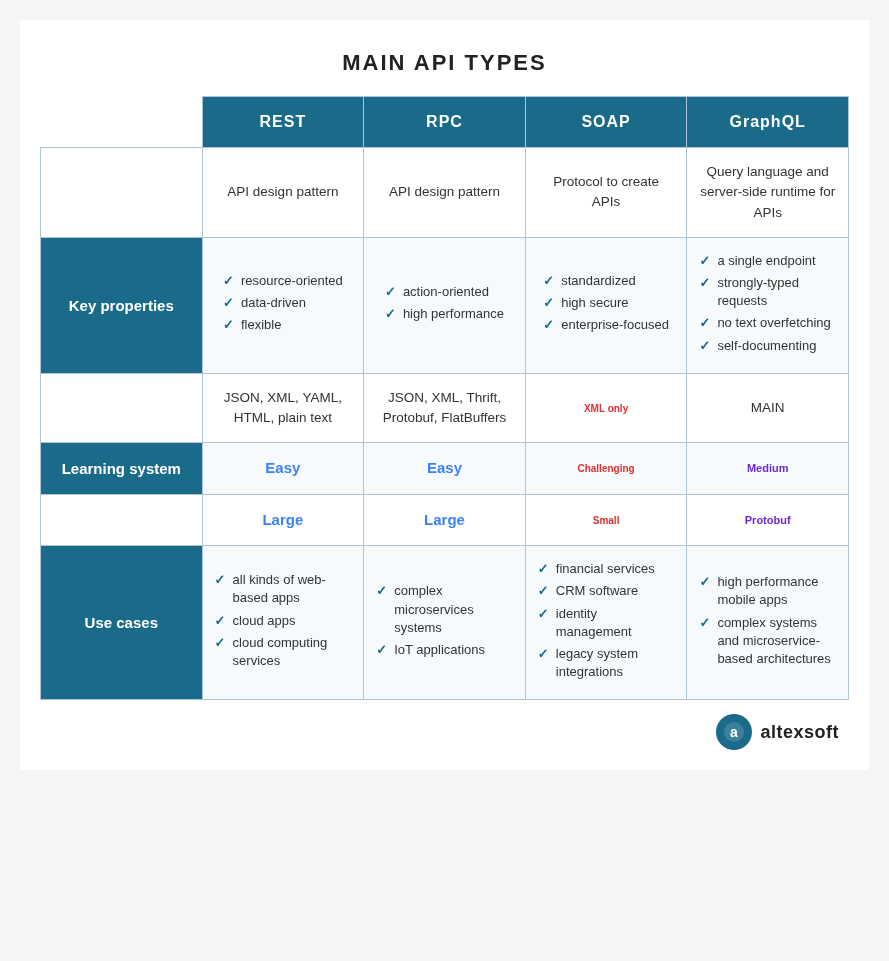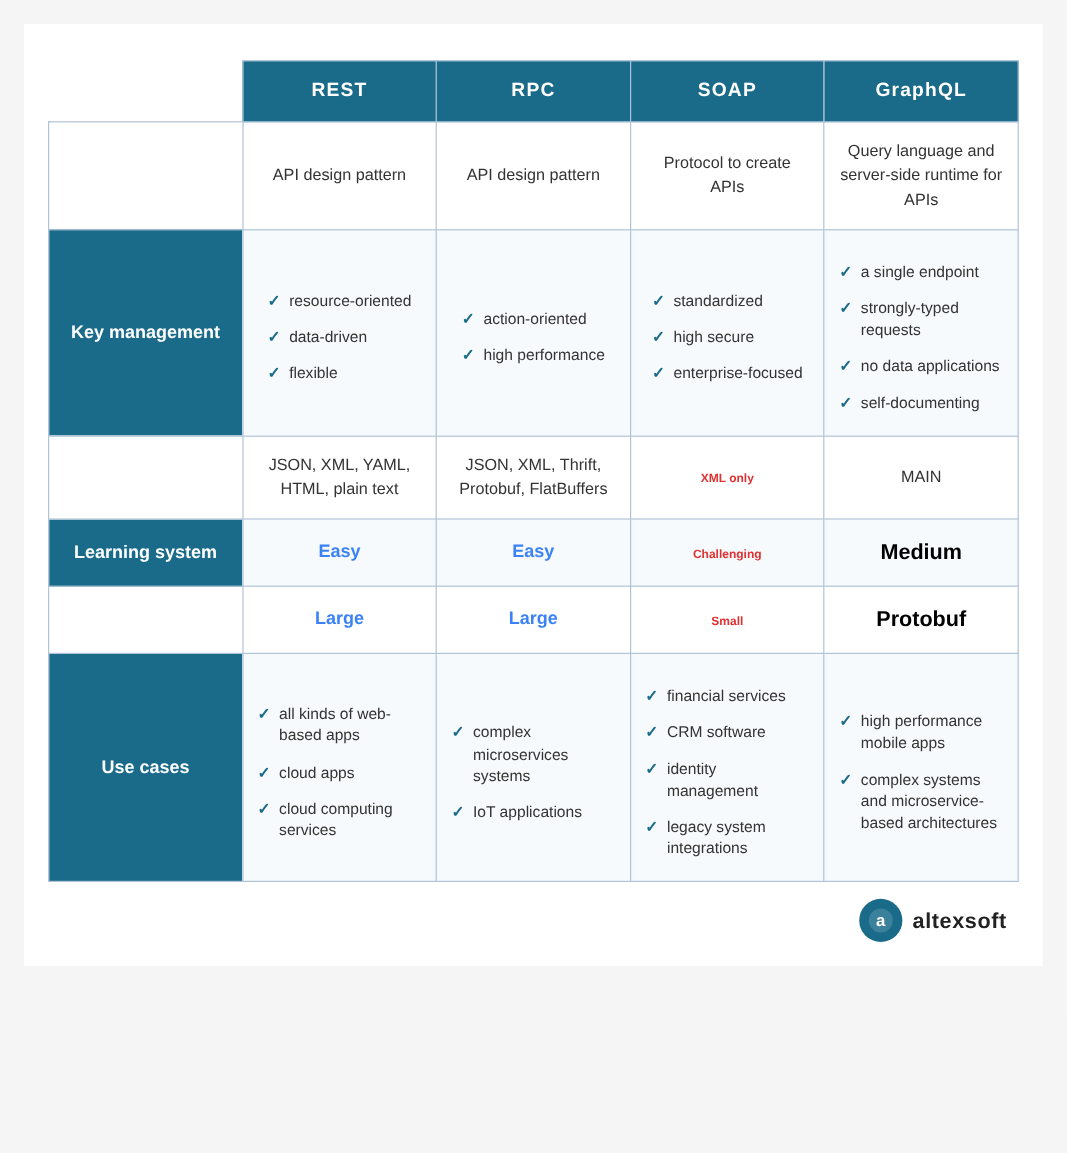--- a/index.html
+++ b/index.html
@@ -75,33 +75,32 @@
       display: inline-block;
       padding: 0;
     }
     .check-list li {
       position: relative;
       padding-left: 18px;
       margin-bottom: 4px;
       font-size: 13px;
       line-height: 1.4;
       color: #333;
-      margin-top: 12px;
     }
     .check-list li::before {
       content: '✓';
       position: absolute;
       left: 0;
       color: #1a6b8a;
       font-weight: 700;
     }
     
     .green { color: #3b82f6; font-weight: 600; font-size: 15px; }
     .red { color: #e03030; font-weight: 600; font-size: 10px; }
-    .orange { color: #000000; font-weight: 600; font-size: 18px; }
+    .orange { color: #6d28d9; font-weight: 600; font-size: 11px; }
 
     
     .comparison-table tbody tr:nth-child(odd) td.data-cell,
     .comparison-table tbody tr:nth-child(odd) .row-label {
       background: #fff;
     }
     .comparison-table tbody tr:nth-child(even) td.data-cell {
       background: #f7fafc;
     }
     .comparison-table tbody tr:nth-child(even) .row-label {
@@ -137,45 +136,46 @@
       font-size: 18px;
       font-weight: 600;
       color: #222;
       letter-spacing: 0.5px;
     }
   </style>
 </head>
 <body>
 
 <div class="page-wrapper">
+  <h1 class="main-title">MAIN API TYPES</h1>
 
   <table class="comparison-table">
     <thead>
       <tr>
         <th></th>
         <th>REST</th>
         <th>RPC</th>
         <th>SOAP</th>
         <th>GraphQL</th>
       </tr>
     </thead>
     <tbody id="table-body">
     <tr>
           <td class="row-label">What is it?</td>
           <td class="data-cell"><span>API design pattern</span></td>
           <td class="data-cell"><span>API design pattern</span></td>
           <td class="data-cell"><span>Protocol to create APIs</span></td>
           <td class="data-cell"><span>Query language and server-side runtime for APIs</span></td>
         </tr>
         <tr>
-          <td class="row-label">Key management</td>
+          <td class="row-label">Key properties</td>
           <td class="data-cell"><ul class="check-list"><li>resource-oriented</li><li>data-driven</li><li>flexible</li></ul></td>
           <td class="data-cell"><ul class="check-list"><li>action-oriented</li><li>high performance</li></ul></td>
           <td class="data-cell"><ul class="check-list"><li>standardized</li><li>high secure</li><li>enterprise-focused</li></ul></td>
-          <td class="data-cell"><ul class="check-list"><li>a single endpoint</li><li>strongly-typed requests</li><li>no data applications</li><li>self-documenting</li></ul></td>
+          <td class="data-cell"><ul class="check-list"><li>a single endpoint</li><li>strongly-typed requests</li><li>no text overfetching</li><li>self-documenting</li></ul></td>
         </tr>
         <tr>
           <td class="row-label">Data formats</td>
           <td class="data-cell"><span>JSON, XML, YAML, HTML, plain text</span></td>
           <td class="data-cell"><span>JSON, XML, Thrift, Protobuf, FlatBuffers</span></td>
           <td class="data-cell"><span class="red">XML only</span></td>
           <td class="data-cell"><span>MAIN</span></td>
         </tr>
         <tr>
           <td class="row-label">Learning system</td>

